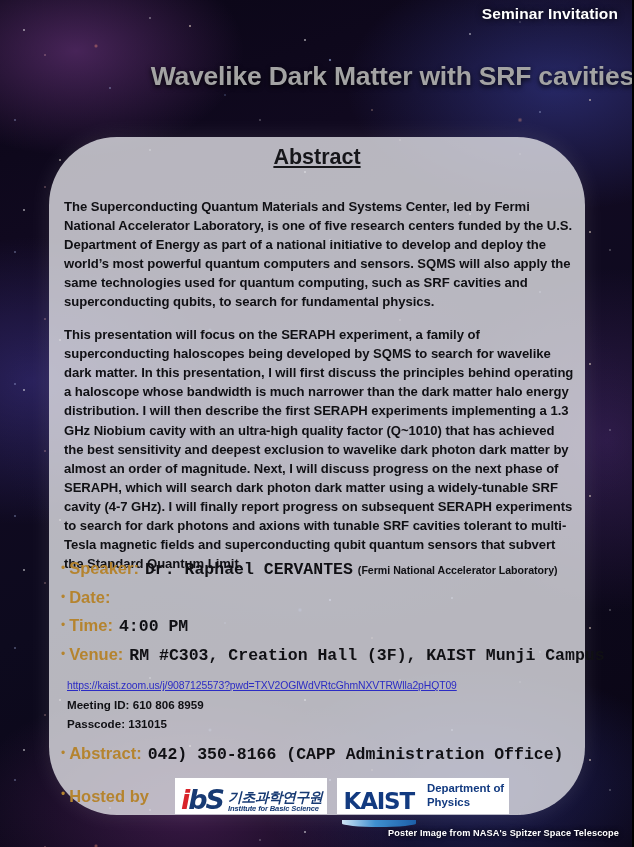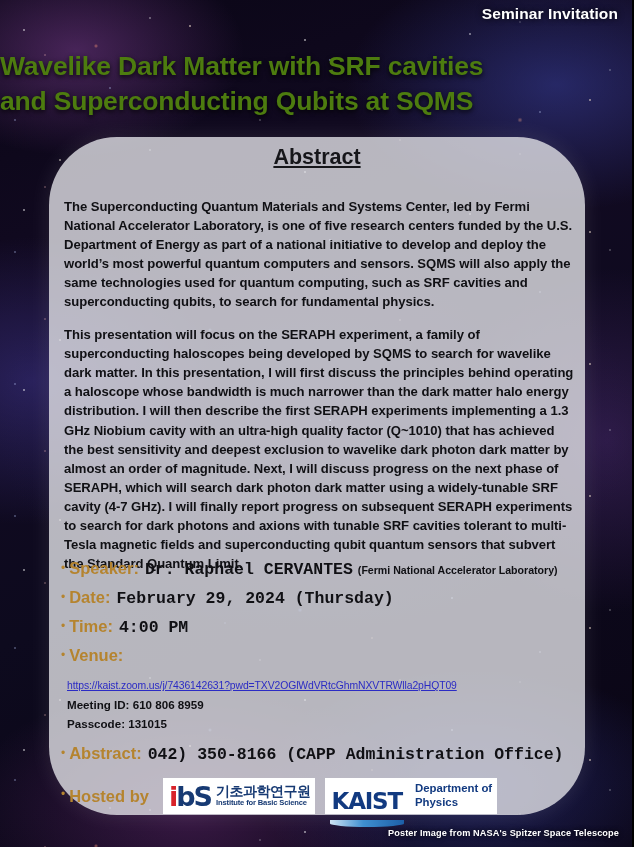--- a/index.html
+++ b/index.html
@@ -81,25 +81,25 @@
     top: 5px;
     right: 14px;
     color: #ffffff;
     font-size: 15.5px;
     font-weight: bold;
     letter-spacing: 0.1px;
     text-shadow: 0 0 6px rgba(0,0,0,0.9);
   }
   .poster-title {
     position: absolute;
-    top: 49px;
+    top: 59px;
     left: 0;
     width: 634px;
-    text-align: left;
-    color: #4d7c0f;
+    text-align: right;
+    color: #a3a3a3;
     font-size: 26.5px;
     font-weight: bold;
     line-height: 1.33;
     letter-spacing: -0.2px;
     text-shadow: 0 2px 5px rgba(0,0,0,0.85);
   }
 
   
   .card {
     position: absolute;
@@ -221,26 +221,27 @@
     left: 12px;
     top: 641px;
     display: flex;
     align-items: center;
     white-space: nowrap;
   }
 
   
   .logo-ibs {
     display: flex;
-    align-items: center;
+    align-items: flex-end;
     background: #ffffff;
     height: 36px;
     padding: 1px 4px 1px 6px;
-    margin-left: 8px;
+    margin-left: 20px;
     box-sizing: border-box;
+    font-style: italic;
   }
   .ibs-mark {
     font-size: 27px;
     font-weight: bold;
     letter-spacing: -2px;
     line-height: 1;
     font-family: "DejaVu Sans", sans-serif;
   }
   .ibs-i { color: #d8232a; }
   .ibs-bs { color: #173a73; }
@@ -312,21 +313,20 @@
 
   <div class="bg-layer nebula"></div>
   <div class="bg-layer stars-a"></div>
   <div class="bg-layer stars-b"></div>
   <div class="bg-layer stars-c"></div>
 
   <div class="seminar-tag">Seminar Invitation</div>
 
   <div class="poster-title">
     <div>Wavelike Dark Matter with SRF cavities</div>
-    <div>and Superconducting Qubits at SQMS</div>
   </div>
 
   <div class="card">
     <div class="card-inner">
 
       <div class="abstract-heading">Abstract</div>
 
       <div class="abstract-body">
         <p>The Superconducting Quantum Materials and Systems Center, led by Fermi National Accelerator Laboratory, is one of five research centers funded by the U.S. Department of Energy as part of a national initiative to develop and deploy the world’s most powerful quantum computers and sensors. SQMS will also apply the same technologies used for quantum computing, such as SRF cavities and superconducting qubits, to search for fundamental physics.</p>
         <p>This presentation will focus on the SERAPH experiment, a family of superconducting haloscopes being developed by SQMS to search for wavelike dark matter. In this presentation, I will first discuss the principles behind operating a haloscope whose bandwidth is much narrower than the dark matter halo energy distribution. I will then describe the first SERAPH experiments implementing a 1.3 GHz Niobium cavity with an ultra-high quality factor (Q~1010) that has achieved the best sensitivity and deepest exclusion to wavelike dark photon dark matter by almost an order of magnitude. Next, I will discuss progress on the next phase of SERAPH, which will search dark photon dark matter using a widely-tunable SRF cavity (4-7 GHz). I will finally report progress on subsequent SERAPH experiments to search for dark photons and axions with tunable SRF cavities tolerant to multi-Tesla magnetic fields and superconducting qubit quantum sensors that subvert the Standard Quantum Limit.</p>
@@ -337,38 +337,38 @@
         <div class="detail-row">
           <span class="bullet">•</span>
           <span class="detail-label">Speaker:</span>
           <span class="detail-value">Dr. Raphael CERVANTES</span>
           <span class="detail-affil">(Fermi National Accelerator Laboratory)</span>
         </div>
 
         <div class="detail-row">
           <span class="bullet">•</span>
           <span class="detail-label">Date:</span>
-          <span class="detail-value">February 29, 2024 (Thursday)</span>
         </div>
 
         <div class="detail-row">
           <span class="bullet">•</span>
           <span class="detail-label">Time:</span>
           <span class="detail-value">4:00 PM</span>
         </div>
 
         <div class="detail-row">
           <span class="bullet">•</span>
           <span class="detail-label">Venue:</span>
+          <span class="detail-value">RM #C303, Creation Hall (3F), KAIST Munji Campus</span>
         </div>
 
       </div>
 
       <div class="zoom-block">
-        <a class="zoom-url" href="#">https://kaist.zoom.us/j/7436142631?pwd=TXV2OGlWdVRtcGhmNXVTRWlla2pHQT09</a>
+        <a class="zoom-url" href="#">https://kaist.zoom.us/j/9087125573?pwd=TXV2OGlWdVRtcGhmNXVTRWlla2pHQT09</a>
         <div class="zoom-line">Meeting ID: 610 806 8959</div>
         <div class="zoom-line">Passcode: 131015</div>
       </div>
 
       <div class="contact-row">
         <span class="bullet">•</span>
         <span class="detail-label">Abstract:</span>
         <span class="detail-value">042) 350-8166 (CAPP Administration Office)</span>
       </div>
 

